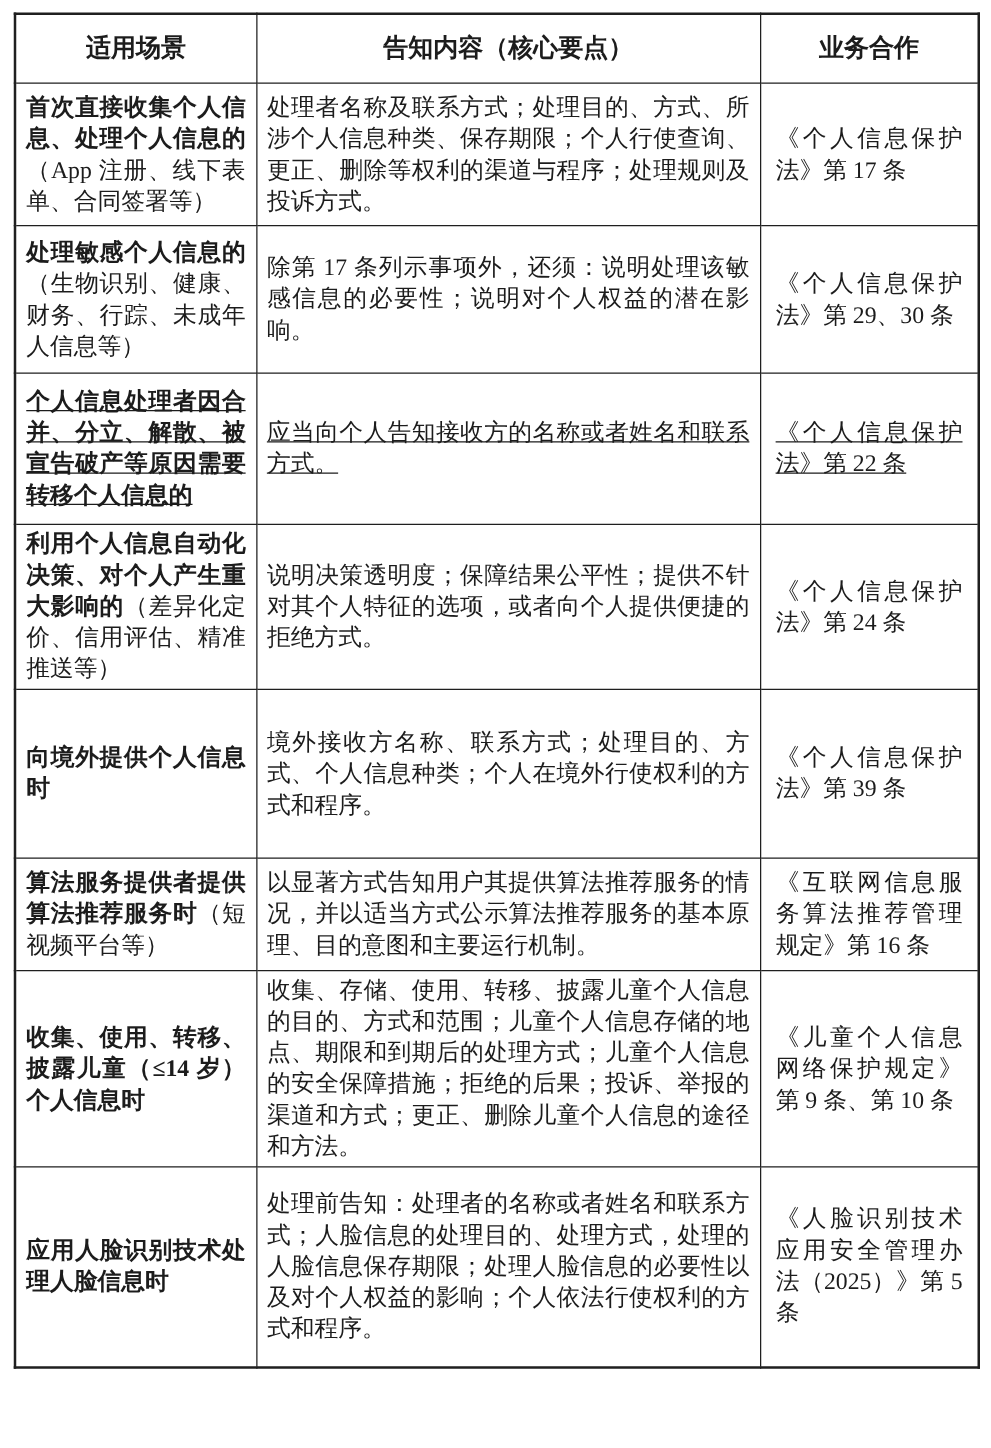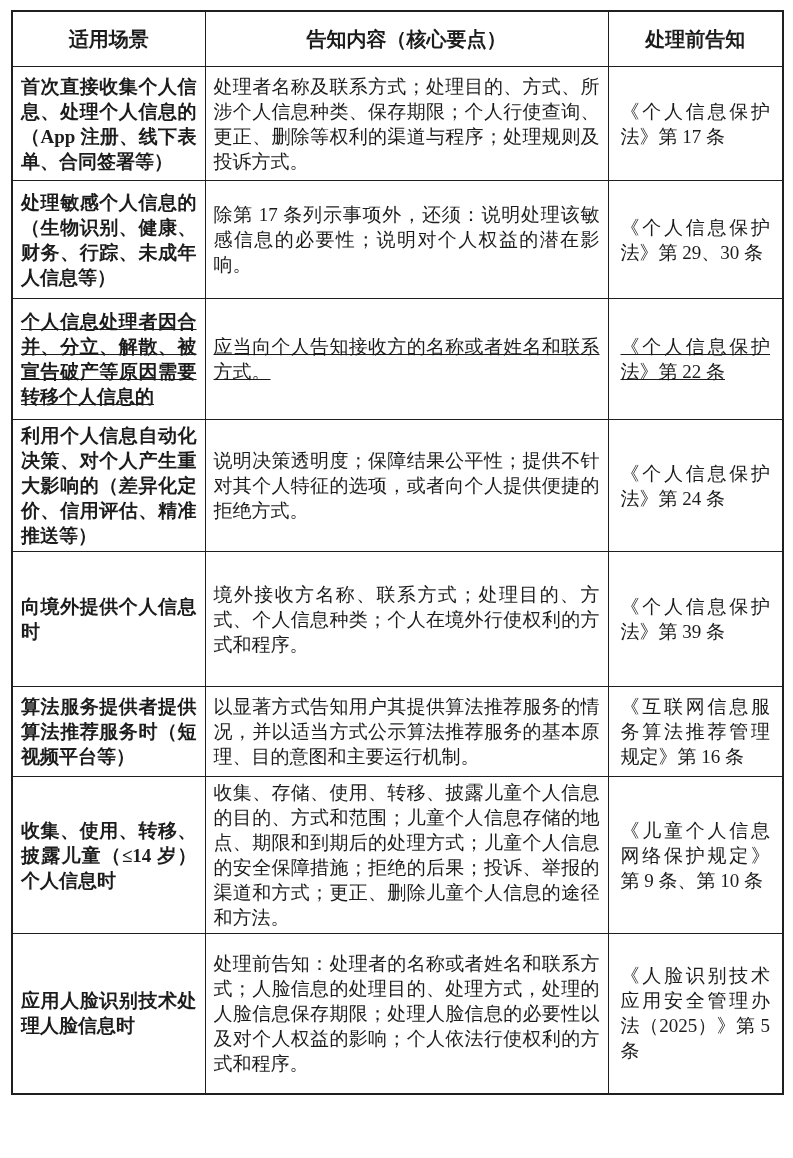--- a/index.html
+++ b/index.html
@@ -34,21 +34,21 @@
     height: 48px;
     text-align: center;
     font-weight: bold;
     font-size: 20px;
   }
   td.scenario-cell {
     text-align: justify;
     text-justify: inter-character;
     font-weight: bold;
   }
-  td.scenario-cell .note { font-weight: bold; }
+  td.scenario-cell .note { font-weight: normal; }
   td.content-cell {
     text-align: justify;
     text-justify: inter-character;
   }
   td.basis-cell {
     text-align: justify;
     text-justify: inter-character;
     padding: 3px 12px;
   }
   
@@ -68,21 +68,21 @@
 <table class="doc-table">
   <colgroup>
     <col class="c1">
       <col class="c2">
       <col class="c3">
   </colgroup>
   <thead>
     <tr>
       <th>适用场景</th>
       <th>告知内容（核心要点）</th>
-      <th>处理前告知</th>
+      <th>业务合作</th>
     </tr>
   </thead>
   <tbody>
     <tr>
       <td class="scenario-cell"><span>首次直接收集个人信息、处理个人信息的</span><span class="note">（App 注册、线下表单、合同签署等）</span></td>
       <td class="content-cell">处理者名称及联系方式；处理目的、方式、所涉个人信息种类、保存期限；个人行使查询、更正、删除等权利的渠道与程序；处理规则及投诉方式。</td>
       <td class="basis-cell">《个人信息保护法》第 17 条</td>
     </tr>
     <tr>
       <td class="scenario-cell"><span>处理敏感个人信息的</span><span class="note">（生物识别、健康、财务、行踪、未成年人信息等）</span></td>

